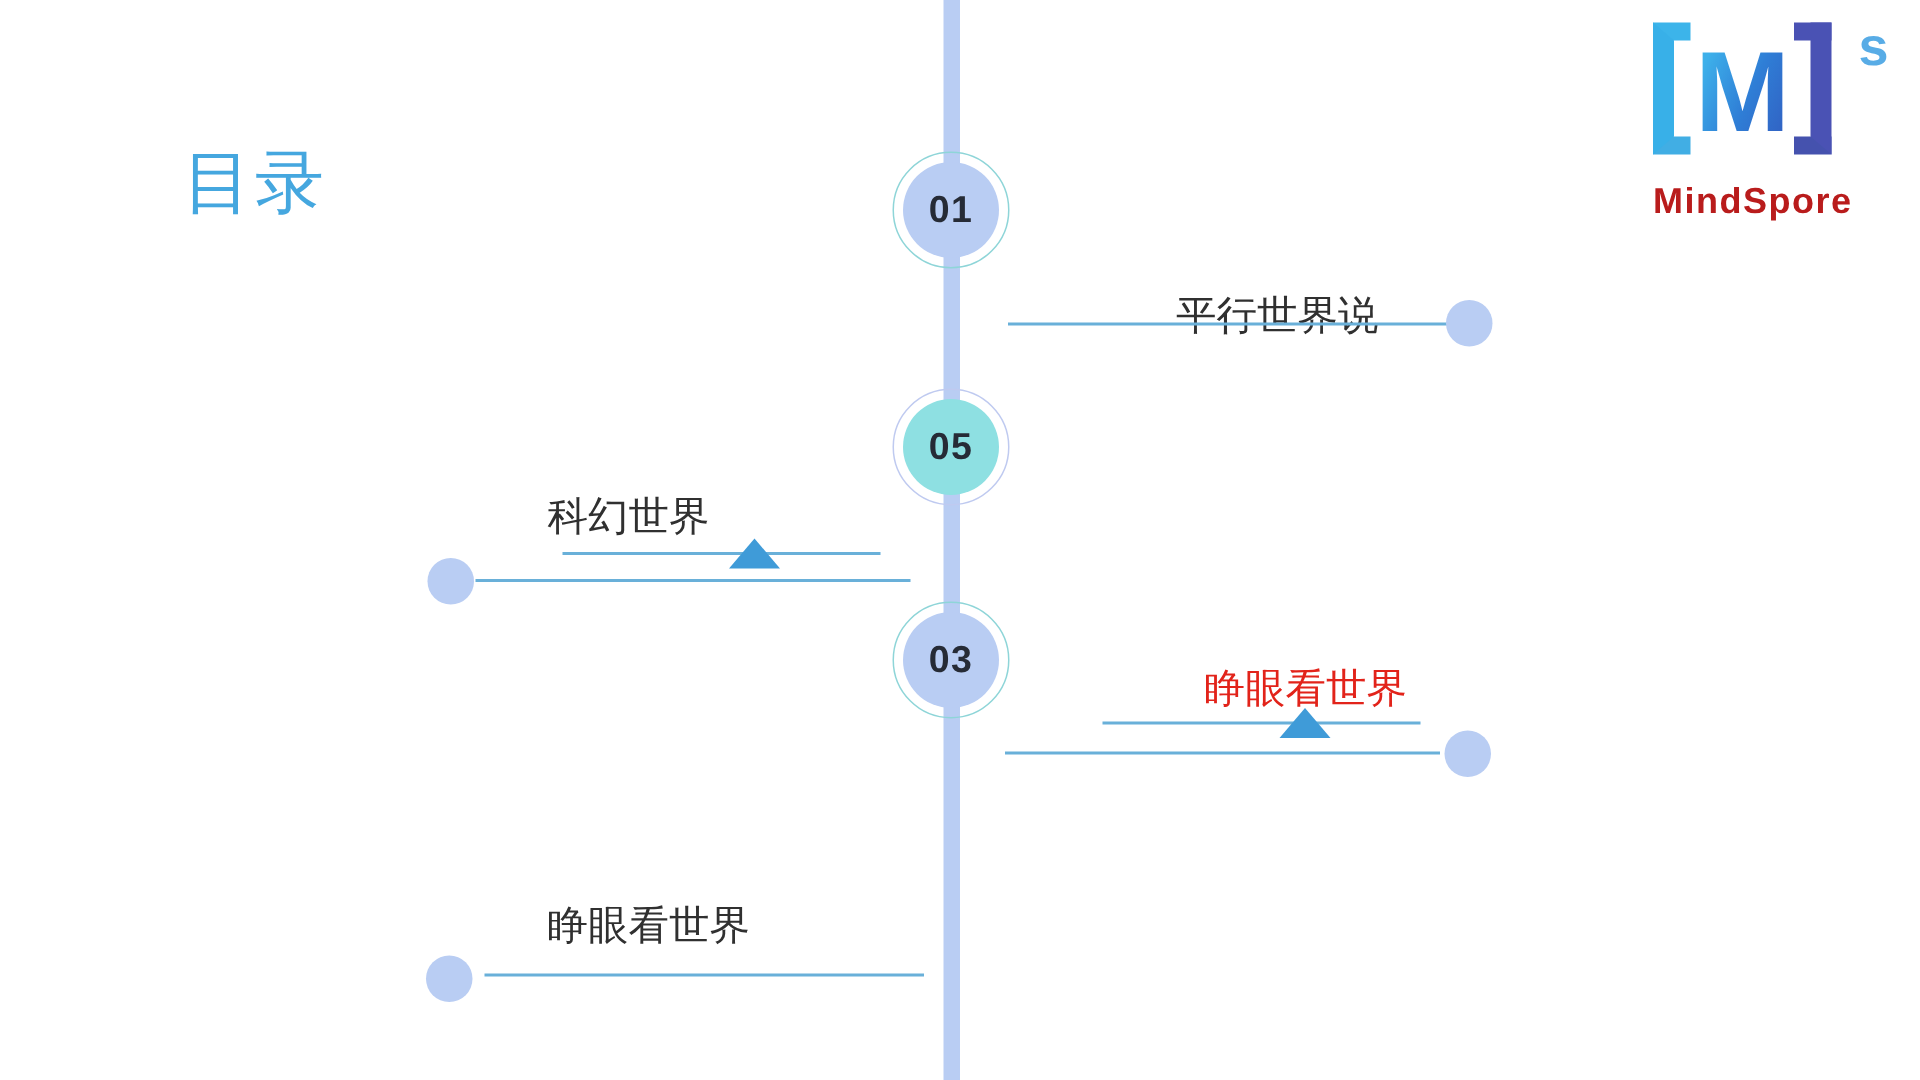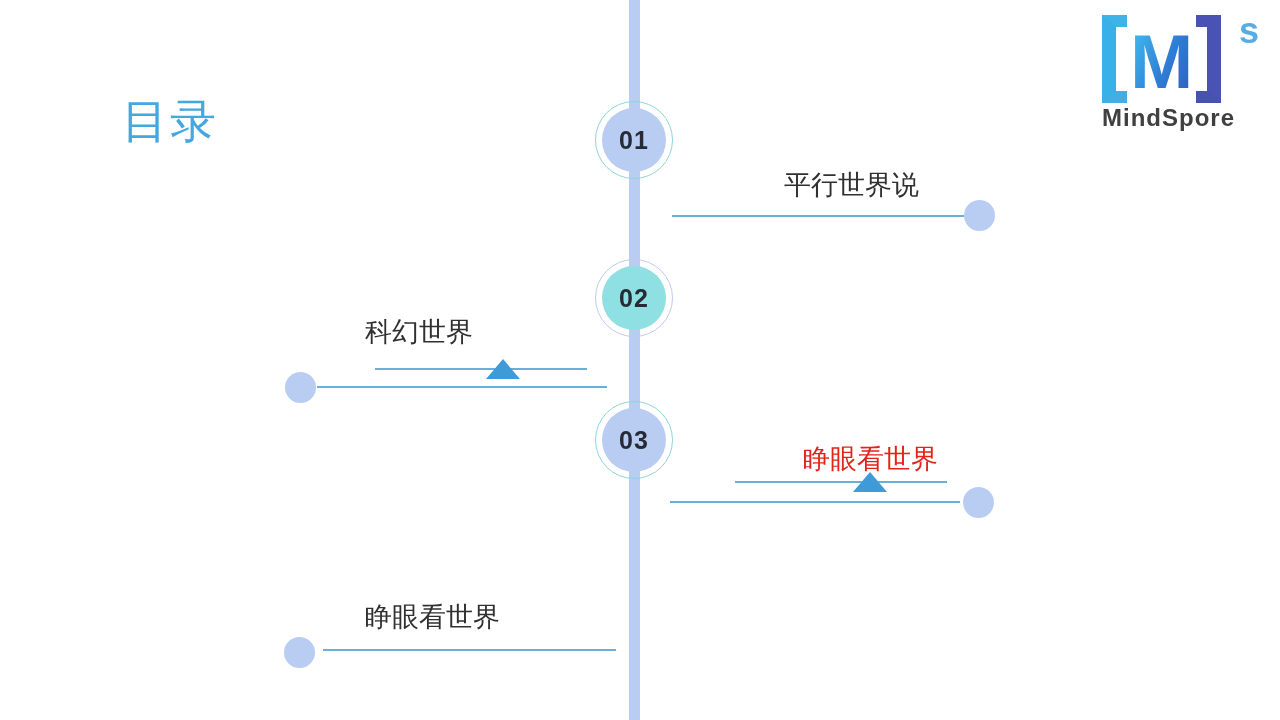--- a/index.html
+++ b/index.html
@@ -59,24 +59,25 @@
   }
   .logo-sup {
     position: absolute;
     right: -7px;
     top: -4px;
     font-weight: bold;
     font-size: 36px;
     color: #58ace6;
   }
   .logo-text {
+    margin-top: 17px;
     font-size: 24px;
     letter-spacing: 1px;
     font-weight: 600;
-    color: #404040;
+    color: #b91c1c;
   }
 
   
   .vline {
     position: absolute;
     left: 629px;
     top: 0;
     width: 11px;
     height: 720px;
     background: #b9cdf3;
@@ -114,22 +115,22 @@
 
   
   .label {
     position: absolute;
     font-size: 27px;
     line-height: 30px;
     color: #303030;
     white-space: nowrap;
   }
   .label-red { color: #e2231a; }
-  .lbl-1 { left: 784px; top: 170px; }
-  .lbl-2 { left: 365px; top: 317px; }
+  .lbl-1 { left: 784px; top: 195px; }
+  .lbl-2 { left: 365px; top: 329px; }
   .lbl-3 { left: 803px; top: 444px; }
   .lbl-4 { left: 365px; top: 602px; }
 
   .hline { position: absolute; height: 2px; background: #69b0d9; }
   .line-1  { left: 672px; top: 215px; width: 294px; }
   .line-2s { left: 375px; top: 368px; width: 212px; height: 1.5px; }
   .line-2l { left: 317px; top: 386px; width: 290px; }
   .line-3s { left: 735px; top: 481px; width: 212px; height: 1.5px; }
   .line-3l { left: 670px; top: 501px; width: 290px; }
   .line-4  { left: 323px; top: 649px; width: 293px; }
@@ -177,21 +178,21 @@
   <div class="node node-1">
     <div class="node-ring ring-teal"></div>
     <div class="node-circle fill-blue">
       <span>01</span>
     </div>
   </div>
 
   <div class="node node-2">
     <div class="node-ring ring-blue"></div>
     <div class="node-circle fill-teal">
-      <span>02</span>
+      <span>05</span>
     </div>
   </div>
 
   <div class="node node-3">
     <div class="node-ring ring-teal"></div>
     <div class="node-circle fill-blue">
       <span>03</span>
     </div>
   </div>
 

